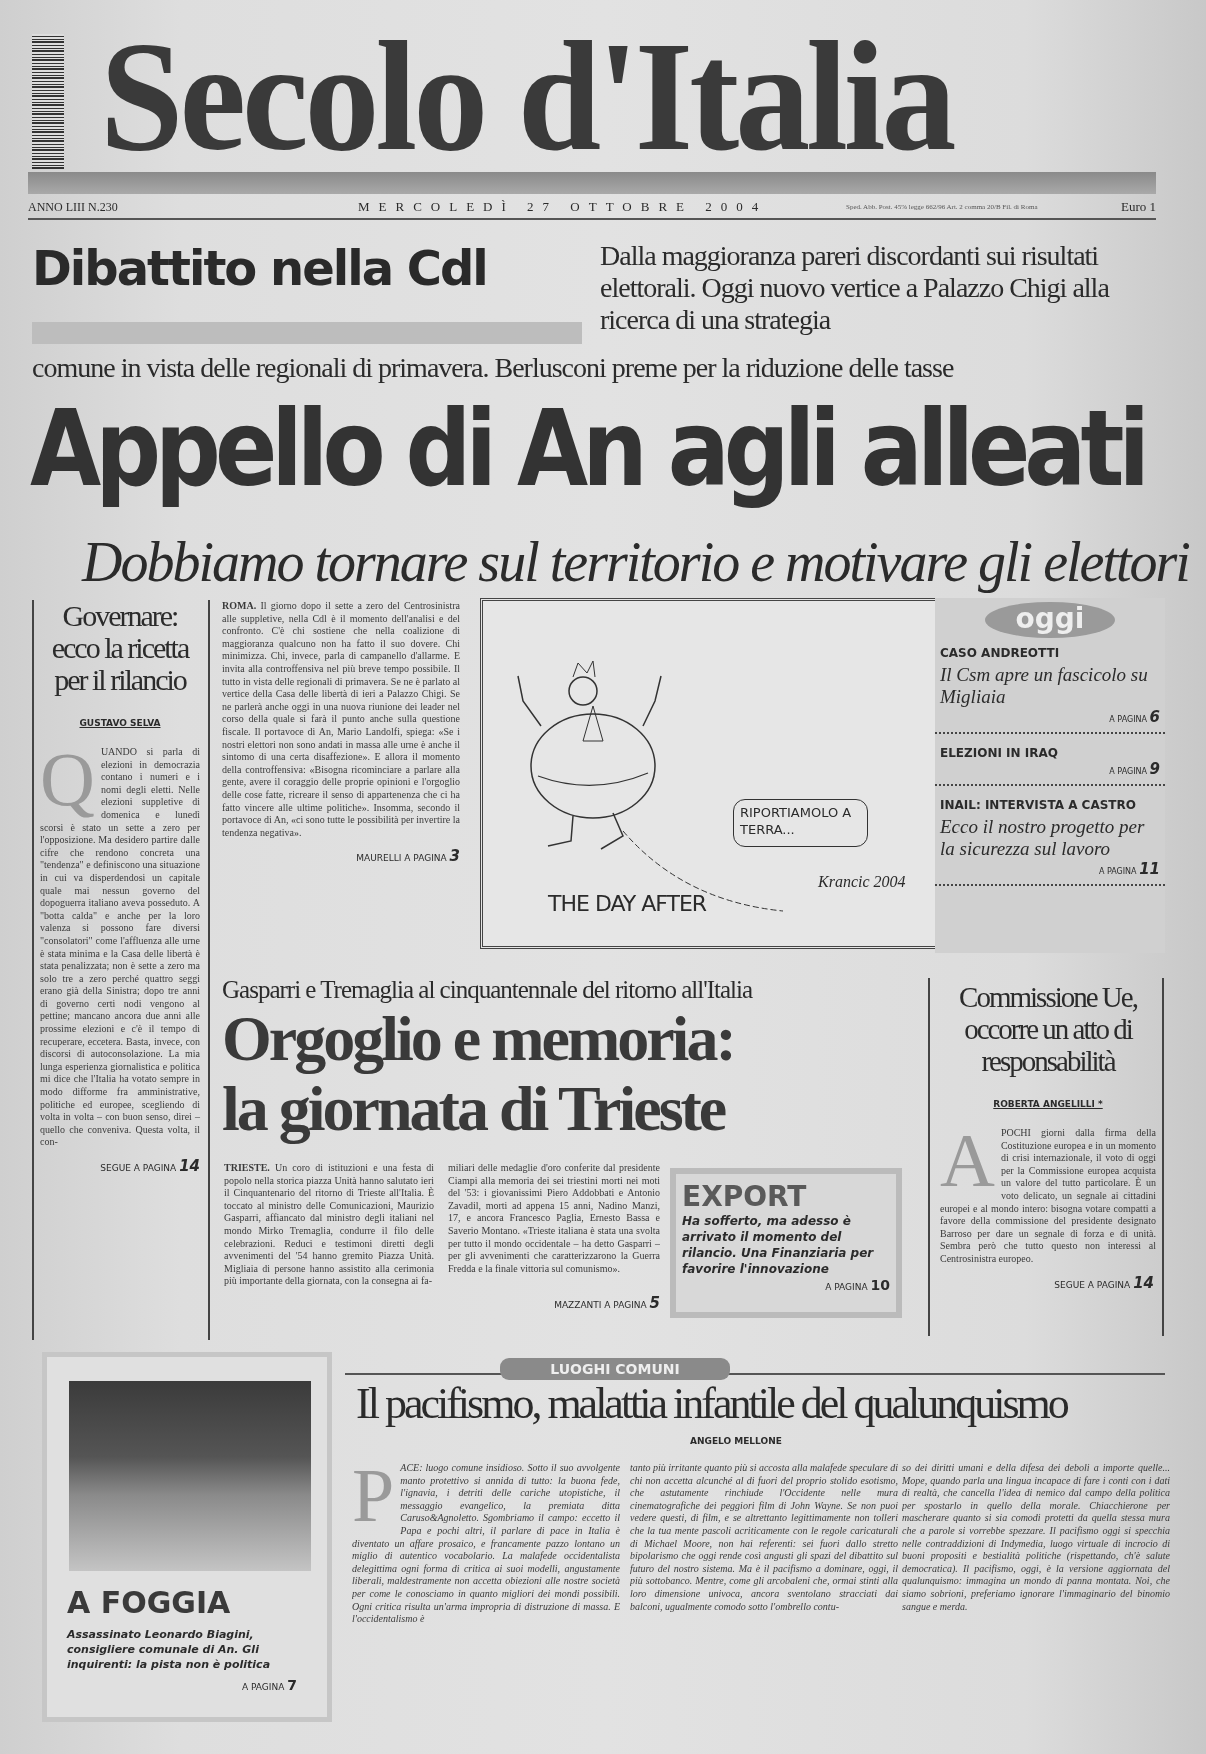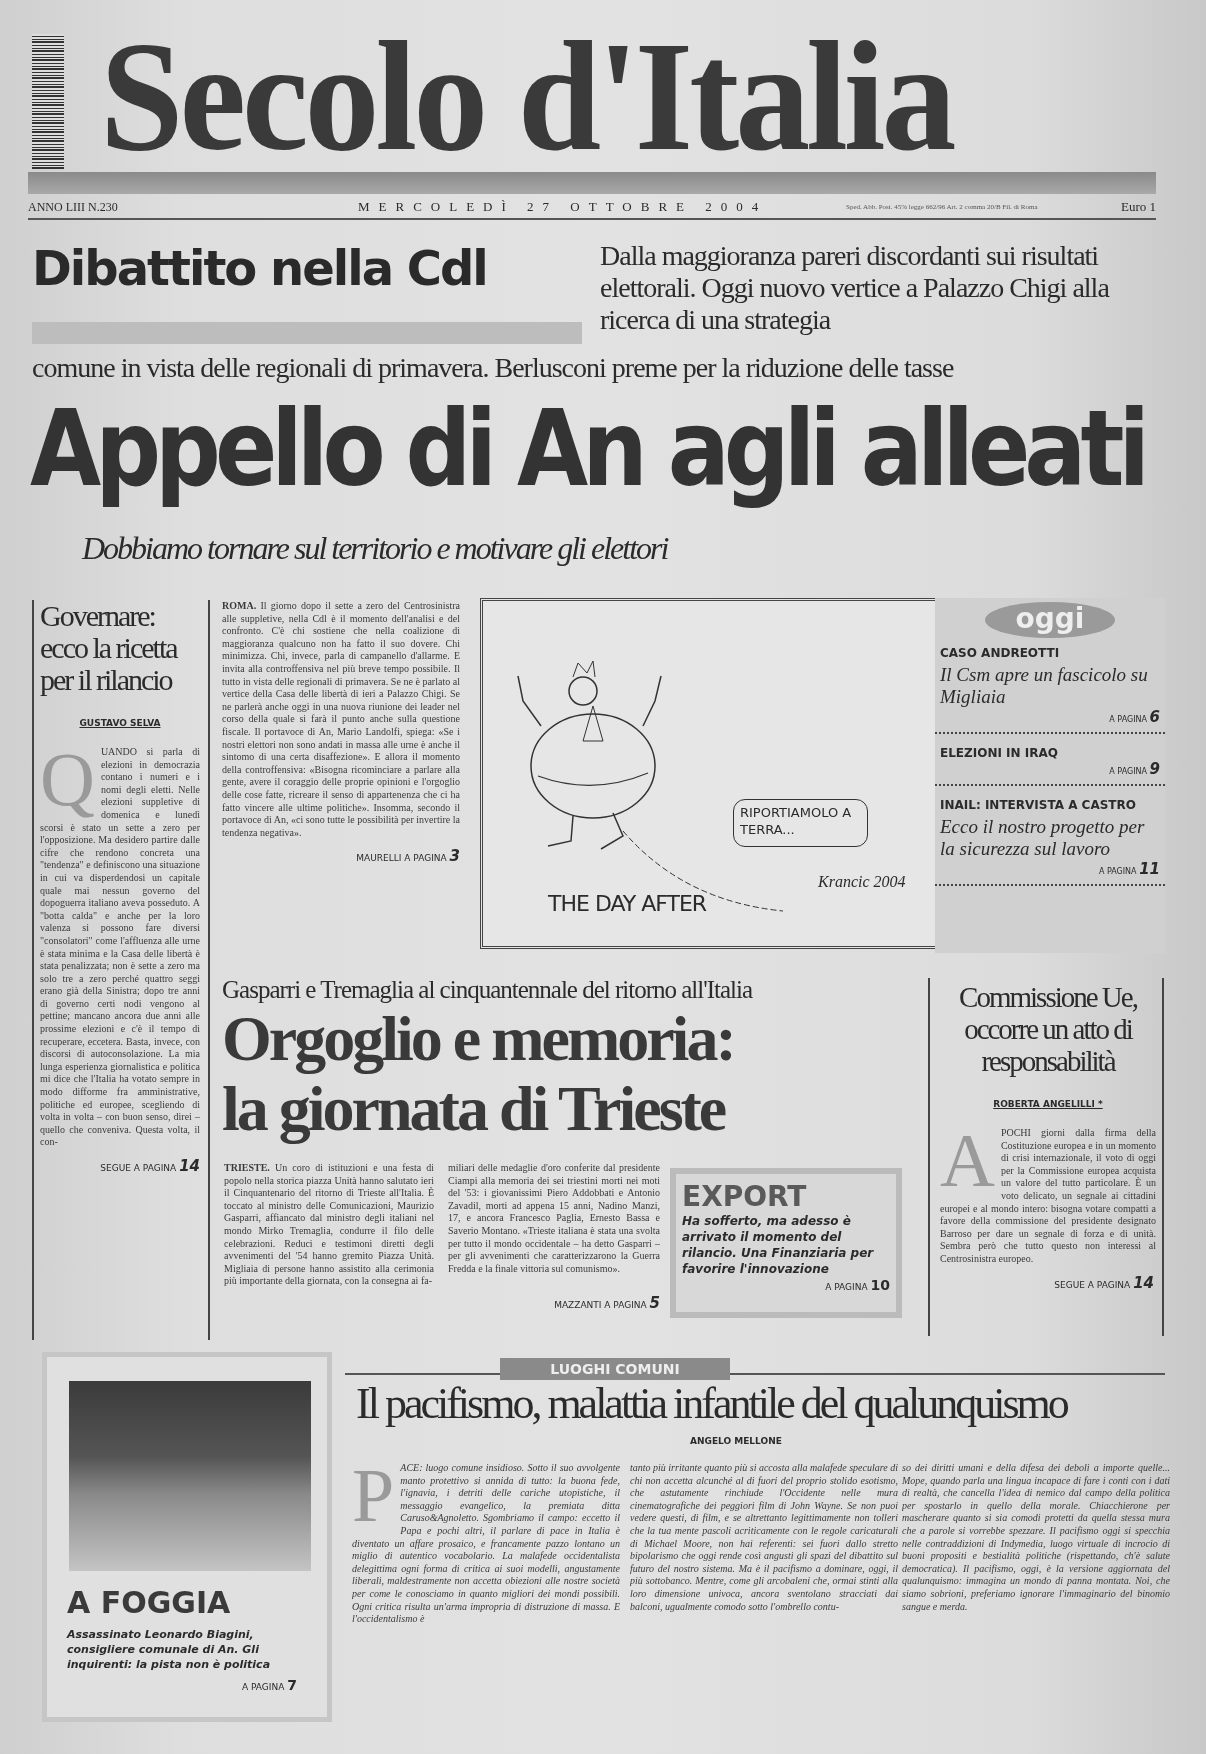--- a/index.html
+++ b/index.html
@@ -12,23 +12,23 @@
   .dateline{left:28px;top:196px;width:1128px;height:22px;border-bottom:2px solid #555;font-size:12px;display:flex;align-items:center;}
   .dateline .issue{width:210px;font-size:12px;}
   .dateline .date{flex:1;letter-spacing:9px;font-size:13px;text-align:left;padding-left:120px;}
   .dateline .post{font-size:7px;width:260px;color:#555;}
   .dateline .price{font-size:13px;width:50px;text-align:right;}
   .kicker-title{left:32px;top:240px;font-family:"DejaVu Sans",sans-serif;font-weight:bold;font-size:48px;letter-spacing:-2px;color:#2a2a2a;}
   .kicker-bar{left:32px;top:322px;width:550px;height:22px;background:#bdbdbd;}
   .deck1{left:600px;top:240px;width:560px;font-family:"Liberation Serif",serif;font-size:28px;line-height:32px;letter-spacing:-1px;}
   .deck2{left:32px;top:352px;width:1140px;font-size:28px;letter-spacing:-1px;}
   .main-head{left:30px;top:392px;font-family:"DejaVu Sans",sans-serif;font-weight:bold;font-size:92px;letter-spacing:-6px;color:#333;line-height:100px;transform:scaleY(1.15);transform-origin:top left;}
-  .main-sub{left:82px;top:530px;font-family:"Liberation Serif",serif;font-style:italic;font-size:32px;letter-spacing:-2px;}
+  .main-sub{left:82px;top:530px;font-family:"Liberation Serif",serif;font-style:italic;font-size:56px;letter-spacing:-2px;}
   .left-col{left:40px;top:600px;width:160px;}
-  .left-col h2{font-family:"Liberation Serif",serif;font-weight:normal;font-size:30px;line-height:32px;margin:0;text-align:left;letter-spacing:-2px;}
+  .left-col h2{font-family:"Liberation Serif",serif;font-weight:normal;font-size:30px;line-height:32px;margin:0;text-align:center;letter-spacing:-2px;}
   .byline{font-family:"DejaVu Sans",sans-serif;font-weight:bold;font-size:9px;text-align:center;margin:22px 0 18px;text-decoration:underline;}
   .body-text{font-family:"Liberation Serif",serif;font-size:10px;line-height:12.6px;text-align:justify;color:#3a3a3a;}
   .dropcap{float:left;font-size:76px;line-height:62px;margin:2px 6px 0 0;color:#9a9a9a;font-family:"Liberation Serif",serif;}
   .jump{font-family:"DejaVu Sans",sans-serif;font-size:9px;text-align:right;margin-top:8px;}
   .jump b{font-size:15px;font-style:italic;}
   .roma{left:222px;top:600px;width:238px;}
   .cartoon{left:480px;top:598px;width:455px;height:345px;border:3px double #444;background:#e6e6e6;}
   .cartoon .caption{position:absolute;left:65px;top:290px;font-family:"DejaVu Sans",sans-serif;font-size:22px;letter-spacing:-1px;}
   .cartoon .bubble{position:absolute;left:250px;top:198px;width:135px;height:48px;border:1.5px solid #333;border-radius:12px;font-family:"DejaVu Sans",sans-serif;font-size:13px;line-height:17px;padding:4px 6px;box-sizing:border-box;}
   .cartoon .sign{position:absolute;left:335px;top:272px;font-style:italic;font-size:16px;}
@@ -50,21 +50,21 @@
   .export .pg b{font-size:14px;}
   .ue{left:934px;top:976px;width:228px;}
   .ue h2{font-weight:normal;font-size:29px;line-height:32px;margin:5px;text-align:center;letter-spacing:-2px;}
   .foggia{left:42px;top:1352px;width:290px;height:370px;border:5px solid #c6c6c6;background:#e0e0e0;box-sizing:border-box;}
   .foggia .photo{position:absolute;left:22px;top:24px;width:242px;height:190px;background:linear-gradient(180deg,#3b3b3b 0%,#555 40%,#8a8a8a 60%,#c4c4c4 100%);}
   .foggia .t{position:absolute;left:20px;top:228px;font-family:"DejaVu Sans",sans-serif;font-weight:bold;font-size:30px;color:#3a3a3a;}
   .foggia .s{position:absolute;left:20px;top:270px;width:250px;font-family:"DejaVu Sans",sans-serif;font-weight:bold;font-style:italic;font-size:11px;line-height:15px;}
   .foggia .pg{position:absolute;right:30px;top:320px;font-size:9px;font-family:"DejaVu Sans",sans-serif;}
   .foggia .pg b{font-size:14px;}
   .luoghi-rule{left:345px;top:1373px;width:820px;height:2px;background:#555;}
-  .luoghi-tag{left:500px;top:1358px;width:230px;height:22px;background:#8a8a8a;color:#eee;text-align:center;font-family:"DejaVu Sans",sans-serif;font-weight:bold;font-size:14px;line-height:22px;}
+  .luoghi-tag{left:500px;top:1358px;width:230px;height:22px;background:#8a8a8a;color:#eee;text-align:center;font-family:"DejaVu Sans",sans-serif;font-weight:bold;font-size:14px;line-height:22px;border-radius:9px;}
   .pacif-head{left:356px;top:1378px;font-size:44px;letter-spacing:-3px;}
   .pacif-by{left:690px;top:1436px;font-family:"DejaVu Sans",sans-serif;font-weight:bold;font-size:9px;}
   .pacif-c1{left:352px;top:1462px;width:268px;}
   .pacif-c2{left:630px;top:1462px;width:268px;}
   .pacif-c3{left:902px;top:1462px;width:268px;}
   .it{font-style:italic;}
   .vrule{position:absolute;background:#444;width:2px;}
 </style>
 </head>
 <body>

